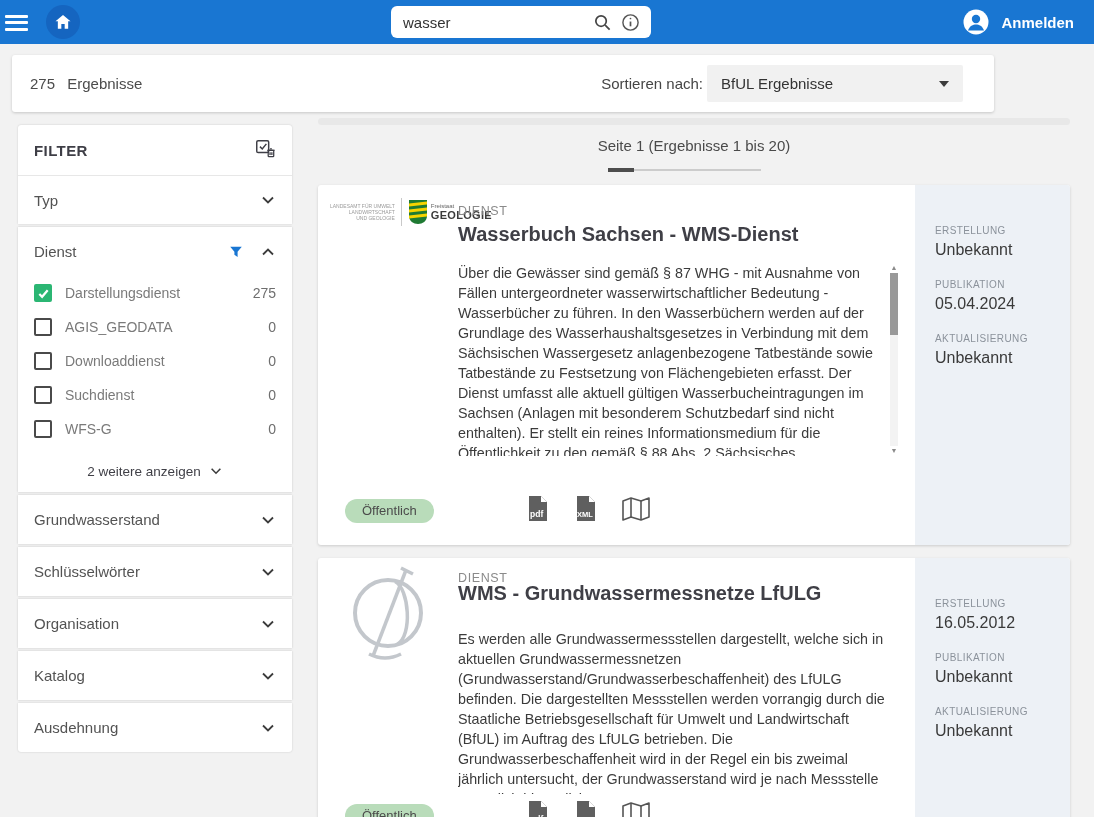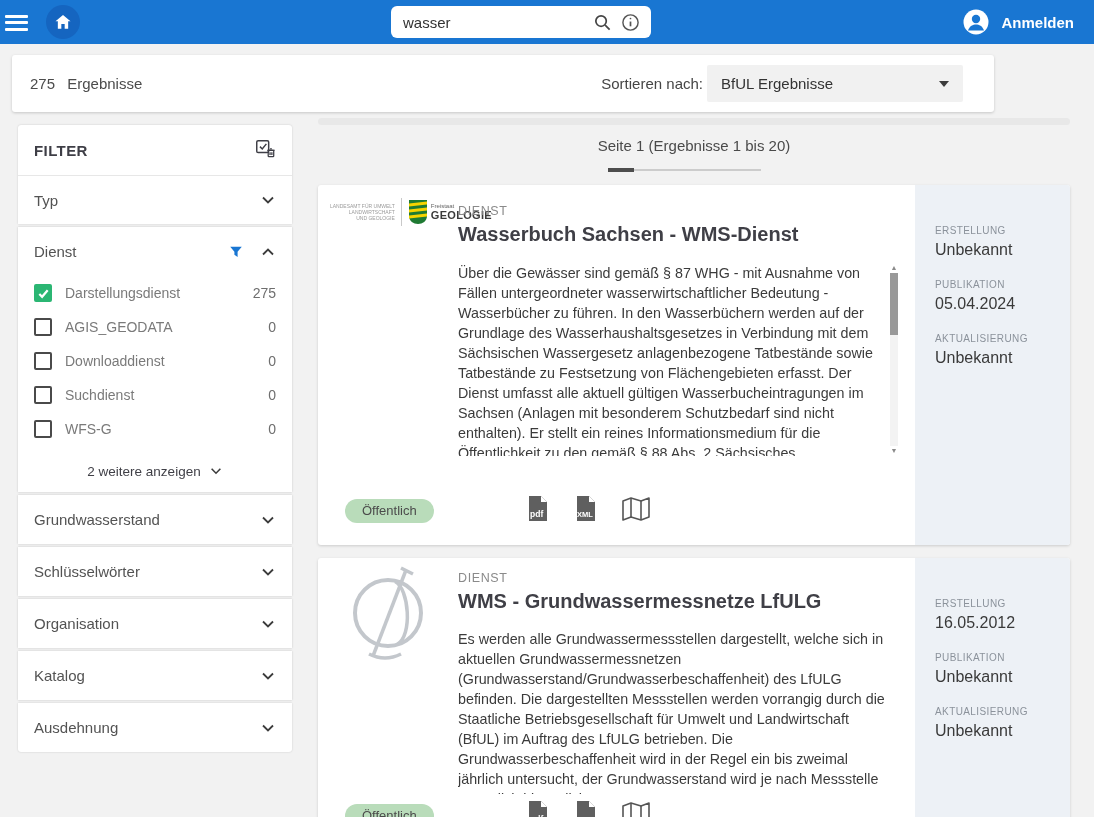--- a/index.html
+++ b/index.html
@@ -385,21 +385,21 @@
     <svg width="95" height="100" viewBox="0 0 95 100" fill="none" stroke="#c3c7cc" stroke-width="4">
       <line x1="63" y1="6" x2="30" y2="92" stroke-width="3.5"></line>
       <line x1="58" y1="4" x2="70" y2="10" stroke-width="3.5"></line>
       <circle cx="45" cy="49" r="33"></circle>
       <path d="M52 17.5 C66 24 70 72 54 80.5" stroke-width="3.5"></path>
       <path d="M26 90 Q42 98 58 90" stroke-width="3.5"></path>
     </svg>
   </div>
 
   <div class="type-label" style="top:13px">DIENST</div>
-  <div class="card-title" style="top:32px">WMS - Grundwassermessnetze LfULG</div>
+  <div class="card-title" style="top:24px">WMS - Grundwassermessnetze LfULG</div>
   <div class="desc" style="top:71px; height:165px">Es werden alle Grundwassermessstellen dargestellt, welche sich in aktuellen Grundwassermessnetzen (Grundwasserstand/Grundwasserbeschaffenheit) des LfULG befinden. Die dargestellten Messstellen werden vorrangig durch die Staatliche Betriebsgesellschaft für Umwelt und Landwirtschaft (BfUL) im Auftrag des LfULG betrieben. Die Grundwasserbeschaffenheit wird in der Regel ein bis zweimal jährlich untersucht, der Grundwasserstand wird je nach Messstelle monatlich bis täglich gemessen.</div>
 
   <div class="badge-row" style="top:242px">
     <div class="badge">Öffentlich</div>
     <div class="doc-icons">
       <span class="dicon">
         <svg width="25" height="27" viewBox="0 0 25 27">
           <path d="M4 1 H16 L22 7 V26 H4 Z" fill="#5f5f5f"></path>
           <path d="M16 1 L22 7 H16 Z" fill="#fff"></path>
           <text x="5" y="22" font-size="8.5" font-weight="bold" fill="#fff" font-family="Liberation Sans, sans-serif">pdf</text>

